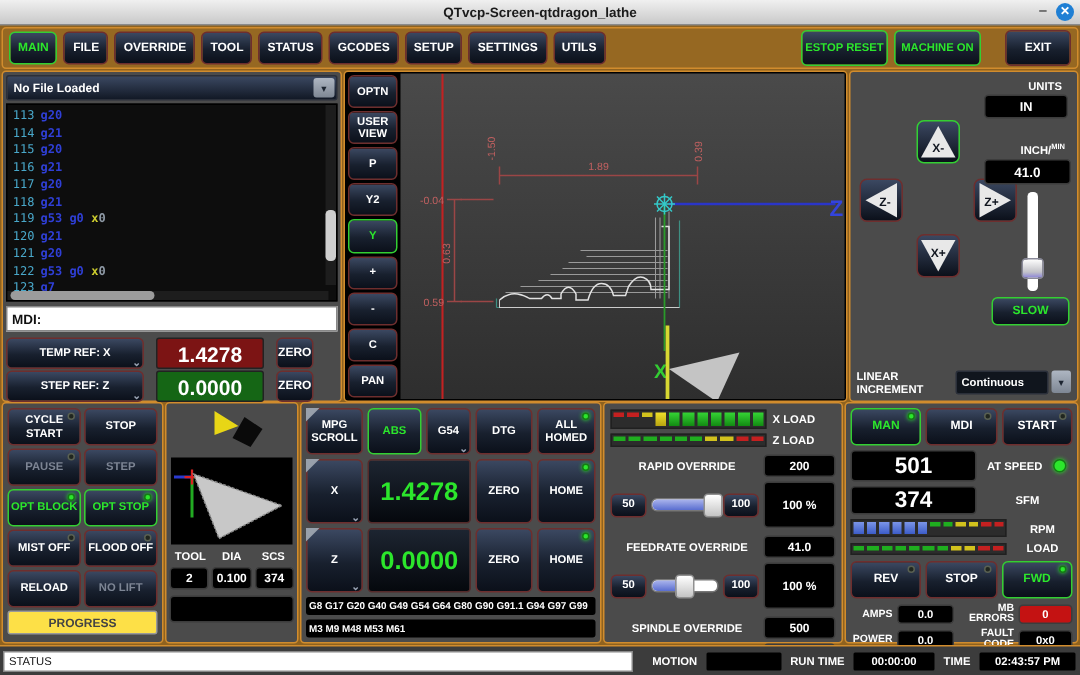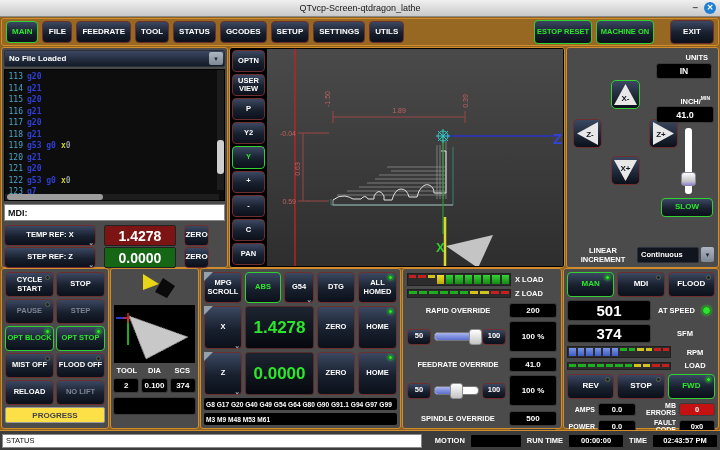--- a/index.html
+++ b/index.html
@@ -4,21 +4,21 @@
 <style>
   * { box-sizing: border-box; margin: 0; padding: 0; }
   html,body { width:720px; height:450px; overflow:hidden; background:#222;
     font-family:"Liberation Sans", sans-serif; }
   #app { position:relative; width:720px; height:450px; background:#8f621f; }
 
   
   #titlebar { position:absolute; top:0; left:0; width:720px; height:17px;
     background:linear-gradient(#f0f0f0,#c9c9c9); border-bottom:1px solid #8a8a8a;
     display:flex; align-items:center; justify-content:center; }
-  #titlebar .title { font-size:9px; color:#1a1a1a; font-weight:normal; }
+  #titlebar .title { font-size:9px; color:#1a1a1a; font-weight:bold; }
   .win-controls { position:absolute; right:4px; top:2px; display:flex; gap:6px; align-items:center; }
   .minbtn { color:#555; font-size:10px; font-weight:bold; line-height:10px; }
   .closebtn { width:12px; height:12px; border-radius:50%; background:#1f7fd4; color:#fff;
     font-size:8px; line-height:12px; text-align:center; font-weight:bold; }
 
   
   .panel { position:absolute; background:#4b4b4b; border:1px solid #d18c2d; border-radius:3px; }
   .btn { background:linear-gradient(#3b4861,#18202e 55%,#0b101a); border:1px solid #6e2e2e;
     border-radius:4px; color:#fff; font-weight:bold; font-size:8px; line-height:1.1;
     display:flex; align-items:center; justify-content:center; text-align:center; position:relative; }
@@ -88,21 +88,21 @@
   .rp-label { position:absolute; color:#fff; font-size:7.5px; font-weight:bold; }
   .jogbtn { position:absolute; width:29px; height:29px; border-radius:5px;
     background:linear-gradient(#3b4861,#0b101a); border:1px solid #6e2e2e; }
   .jogbtn.on { border-color:#33cf33; }
   .vtrack { position:absolute; width:7px; background:#fff; border-radius:3px; }
   .vhandle { position:absolute; width:15px; height:14px; left:-4px;
     background:linear-gradient(#fdfdfd,#c2c2c8 70%,#8d86d8); border:1px solid #8a8a99; border-radius:3px; }
   .slowbtn { position:absolute; font-size:8px; }
   .inc-row { position:absolute; left:4px; right:4px; bottom:4px; height:17px;
     display:flex; align-items:center; gap:2px; }
-  .inc-row .inc-label { flex:1; text-align:center; color:#fff; font-size:7.5px; font-weight:bold; }
+  .inc-row .inc-label { flex:1; text-align:left; color:#fff; font-size:7.5px; font-weight:bold; }
   .inc-value { width:62px; height:16px; background:#10151d; border:1px solid #2a2f3a; border-radius:2px;
     color:#fff; font-size:7.5px; font-weight:bold; display:flex; align-items:center; padding-left:3px; }
   .inc-arrow { width:13px; height:15px; border-radius:2px; background:linear-gradient(#aeb6c2,#7e8794);
     color:#1c2430; font-size:7px; display:flex; align-items:center; justify-content:center; }
 
   
   #cycle-panel { top:268px; left:1px; width:108px; height:161px;
     display:grid; grid-template-columns:1fr 1fr; grid-auto-rows:25px; gap:2px; padding:3px; }
   #cycle-panel .btn { font-size:7.5px; }
   #progress { grid-column:1/3; height:16px; background:#fde047; border-radius:2px; border:1px solid #999;
@@ -183,21 +183,21 @@
     <span class="title">QTvcp-Screen-qtdragon_lathe</span>
     <span class="win-controls">
       <span class="minbtn">–</span>
       <span class="closebtn">✕</span>
     </span>
   </div>
 
   <div id="toolbar">
     <div class="btn tab on">MAIN</div>
     <div class="btn tab">FILE</div>
-    <div class="btn tab">FEEDRATE</div>
+    <div class="btn tab">OVERRIDE</div>
     <div class="btn tab">TOOL</div>
     <div class="btn tab">STATUS</div>
     <div class="btn tab">GCODES</div>
     <div class="btn tab">SETUP</div>
     <div class="btn tab">SETTINGS</div>
     <div class="btn tab">UTILS</div>
     <div class="spacer"></div>
     <div class="btn mode on">ESTOP RESET</div>
     <div class="btn mode on">MACHINE ON</div>
     <div class="btn exit">EXIT</div>
@@ -558,21 +558,21 @@
       <div class="btn on">
           <span class="led on"></span>
           <span>MAN</span>
         </div>
       <div class="btn">
           <span class="led"></span>
           <span>MDI</span>
         </div>
       <div class="btn">
           <span class="led"></span>
-          <span>FLOOD</span>
+          <span>START</span>
         </div>
     </div>
     <div class="sp-row">
       <div class="blackbox sp-big">501</div>
       <span class="sp-lab">AT SPEED</span>
       <span class="sp-led"></span>
     </div>
     <div class="sp-row">
       <div class="blackbox sp-big" style="height:19px;">374</div>
       <span class="sp-lab">SFM</span>

